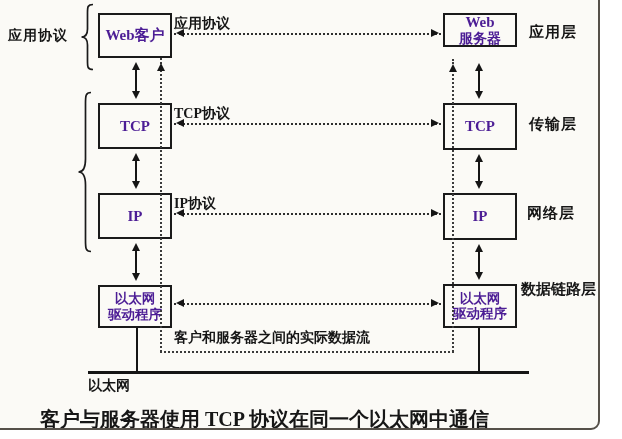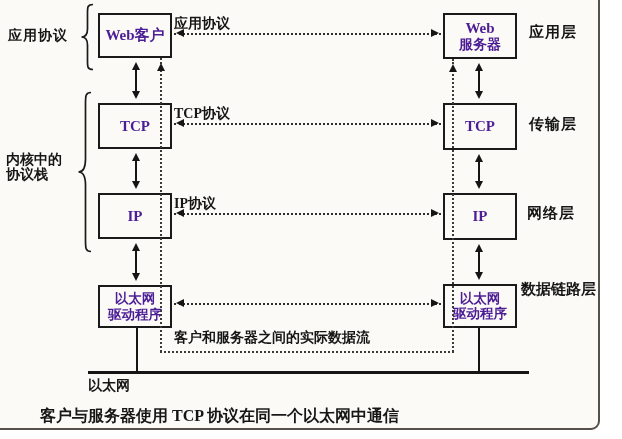--- a/index.html
+++ b/index.html
@@ -36,45 +36,41 @@
 
 <div class="stage">
   <div class="paper"></div>
 
   <div class="lbl t14" style="left:8px;top:27px;letter-spacing:1px;">应用协议</div>
   <div class="brace" style="left:80px;top:3px;">
     <svg width="16" height="68" viewBox="0 0 16 68">
       <path d="M13,1.5 C7.5,1.5 7.5,4 7.5,10 L7.5,26 C7.5,31.5 5.5,34 1.5,34 C5.5,34 7.5,36.5 7.5,42 L7.5,58 C7.5,64 7.5,66.5 13,66.5" fill="none" stroke="#1a1a1a" stroke-width="1.7"></path>
     </svg>
   </div>
-  <div class="lbl t14 ctr" style="left:6px;top:152px;width:64px;line-height:15px;white-space:normal;">
-    <span>内核中的</span><br>
-    <span>协议栈</span>
-  </div>
   <div class="brace" style="left:77px;top:91px;">
     <svg width="18" height="162" viewBox="0 0 18 162">
       <path d="M14,1.5 C8.5,1.5 8.5,5 8.5,13 L8.5,68 C8.5,76 6.5,81 1.5,81 C6.5,81 8.5,86 8.5,94 L8.5,149 C8.5,157 8.5,160.5 14,160.5" fill="none" stroke="#1a1a1a" stroke-width="1.7"></path>
     </svg>
   </div>
 
   <div class="nbox t15" style="left:98px;top:13px;width:74px;height:45px;">
     <span class="bl">Web客户</span>
   </div>
   <div class="nbox t15" style="left:98px;top:103px;width:74px;height:46px;">
     <span class="bl">TCP</span>
   </div>
   <div class="nbox t15" style="left:98px;top:193px;width:74px;height:46px;">
     <span class="bl">IP</span>
   </div>
   <div class="nbox t13" style="left:98px;top:285px;width:74px;height:43px;">
     <span class="bl">以太网</span>
     <span class="bl">驱动程序</span>
   </div>
 
-  <div class="nbox t15" style="left:443px;top:13px;width:74px;height:46px;">
+  <div class="nbox t15" style="left:443px;top:13px;width:74px;height:34px;">
     <span class="bl">Web</span>
     <span class="bl t14">服务器</span>
   </div>
   <div class="nbox t15" style="left:443px;top:103px;width:74px;height:47px;">
     <span class="bl">TCP</span>
   </div>
   <div class="nbox t15" style="left:443px;top:193px;width:74px;height:47px;">
     <span class="bl">IP</span>
   </div>
   <div class="nbox t13" style="left:443px;top:284px;width:74px;height:44px;">
@@ -110,16 +106,16 @@
   <div class="dvert" style="left:160px;top:58px;height:294px;"></div>
   <div class="tri-up" style="left:157px;top:59px;"></div>
   <div class="dvert" style="left:452px;top:59px;height:293px;"></div>
   <div class="tri-up" style="left:449px;top:60px;"></div>
   <div class="dhorz" style="left:160px;top:351px;width:294px;"></div>
   <div class="lbl t14 ctr" style="left:174px;top:329px;width:267px;">客户和服务器之间的实际数据流</div>
 
   <div class="sline" style="left:88px;top:371px;width:441px;height:2.5px;"></div>
   <div class="lbl t14 ctr" style="left:88px;top:377px;width:441px;">以太网</div>
 
-  <div class="lbl t14 ctr" style="left:40px;top:406px;width:580px;font-size:16px;">客户与服务器使用 TCP 协议在同一个以太网中通信</div>
+  <div class="lbl t14 ctr" style="left:40px;top:406px;width:580px;font-size:20px;">客户与服务器使用 TCP 协议在同一个以太网中通信</div>
 
   <div class="frame"></div>
 </div>
 
 </body></html>

